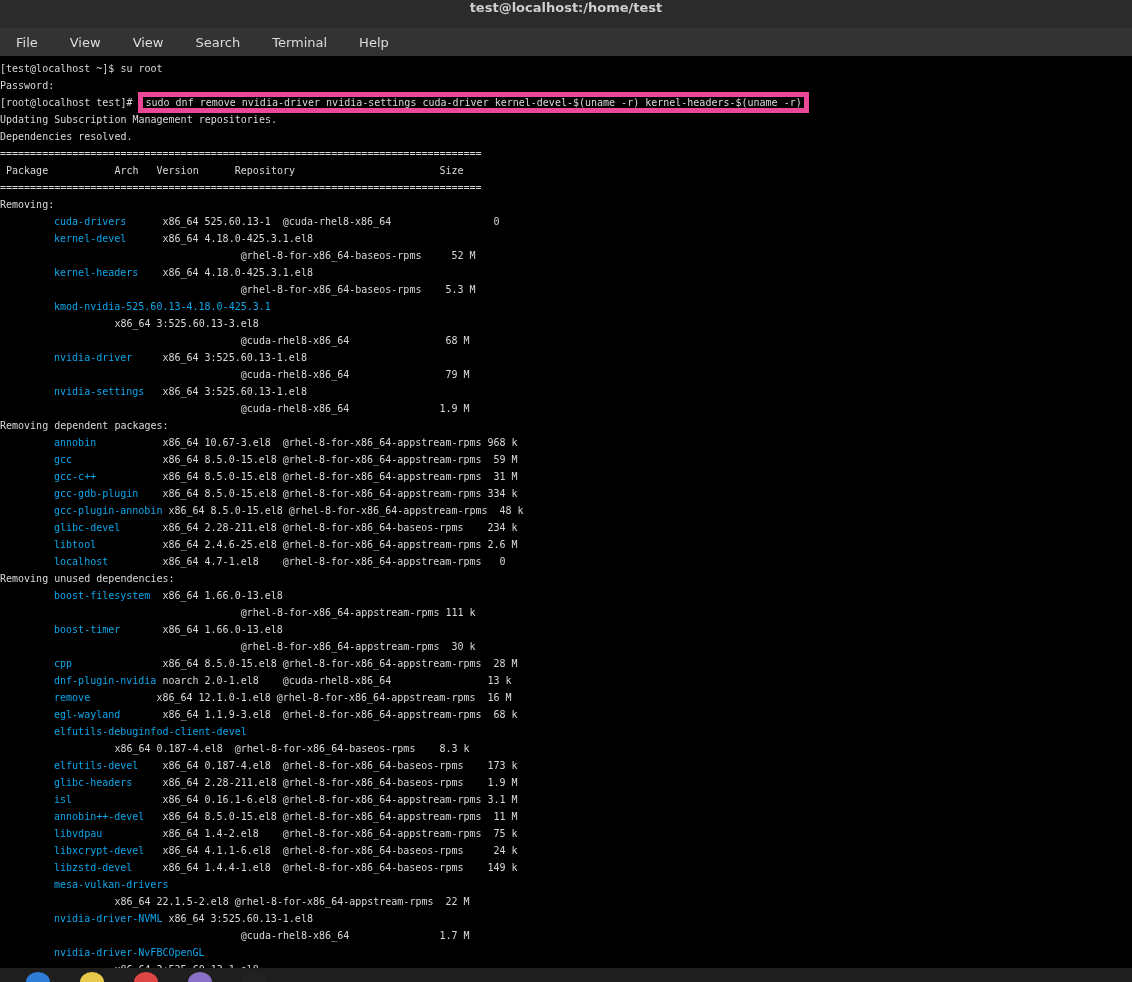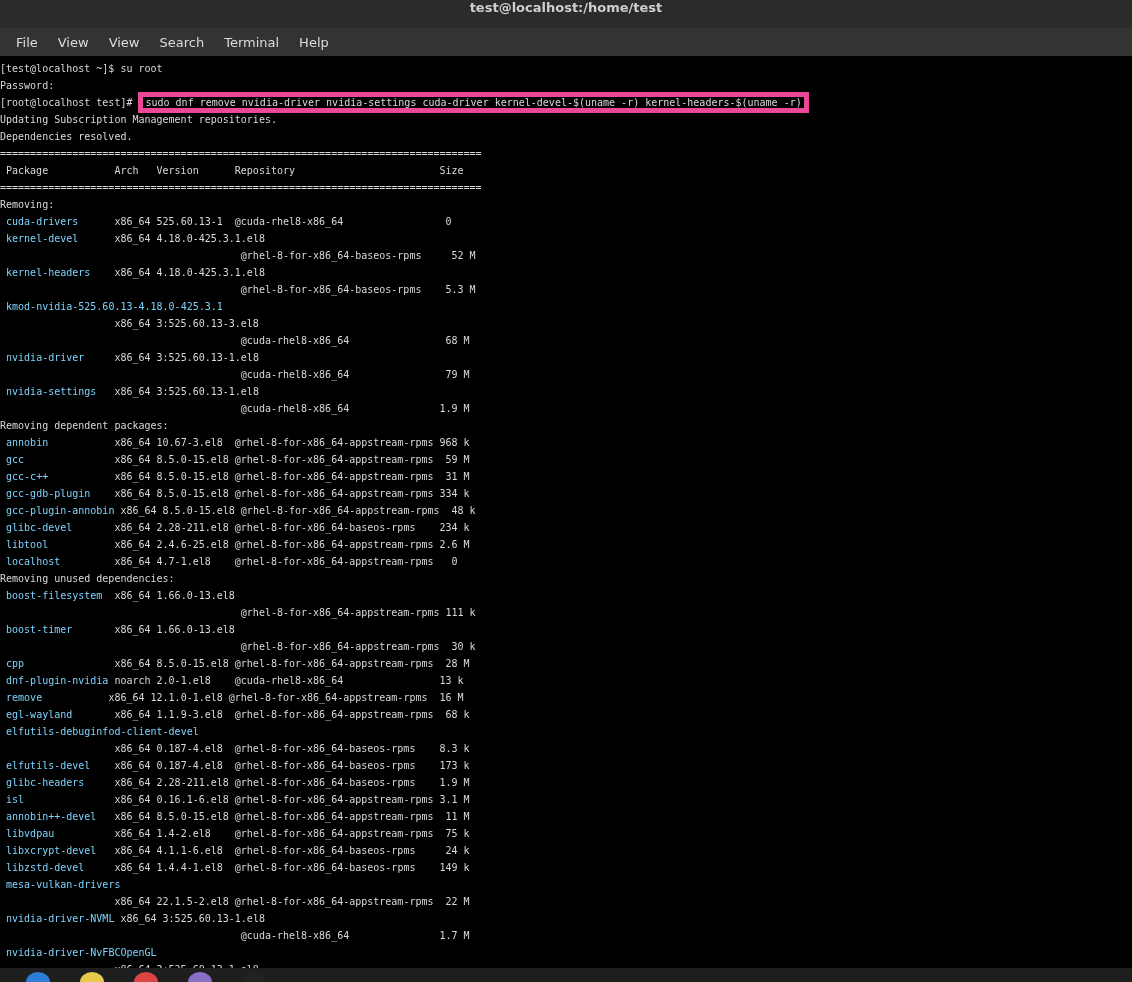--- a/index.html
+++ b/index.html
@@ -26,38 +26,38 @@
   }
   .menubar {
     height: 28px;
     background: #333333;
     display: flex;
     align-items: center;
     padding: 0 6px;
     font-family: "DejaVu Sans", sans-serif;
     font-size: 13px;
     color: #dcdcdc;
-    gap: 0;
+    gap: 12px;
     text-align: center;
   }
   .menubar .mitem {
     padding: 4px 10px;
     cursor: default;
   }
   .term {
     background: #000;
     color: #d9d9d9;
     white-space: pre;
     line-height: 17px;
     padding: 4px 8px 0 0;
     height: calc(100% - 28px - 28px - 14px);
     overflow: hidden;
     font-size: 10px;
   }
-  .pkg { color: #7dd3fc; }
+  .pkg { color: #0ea5e9; margin-left: 48px; }
   .hlcmd {
     border: 5px solid #ec4899;
     padding: 0 2px;
   }
   .taskbar {
     position: absolute;
     bottom: 0; left: 0; right: 0;
     height: 14px;
     background: #1e1e1e;
     display: flex;

